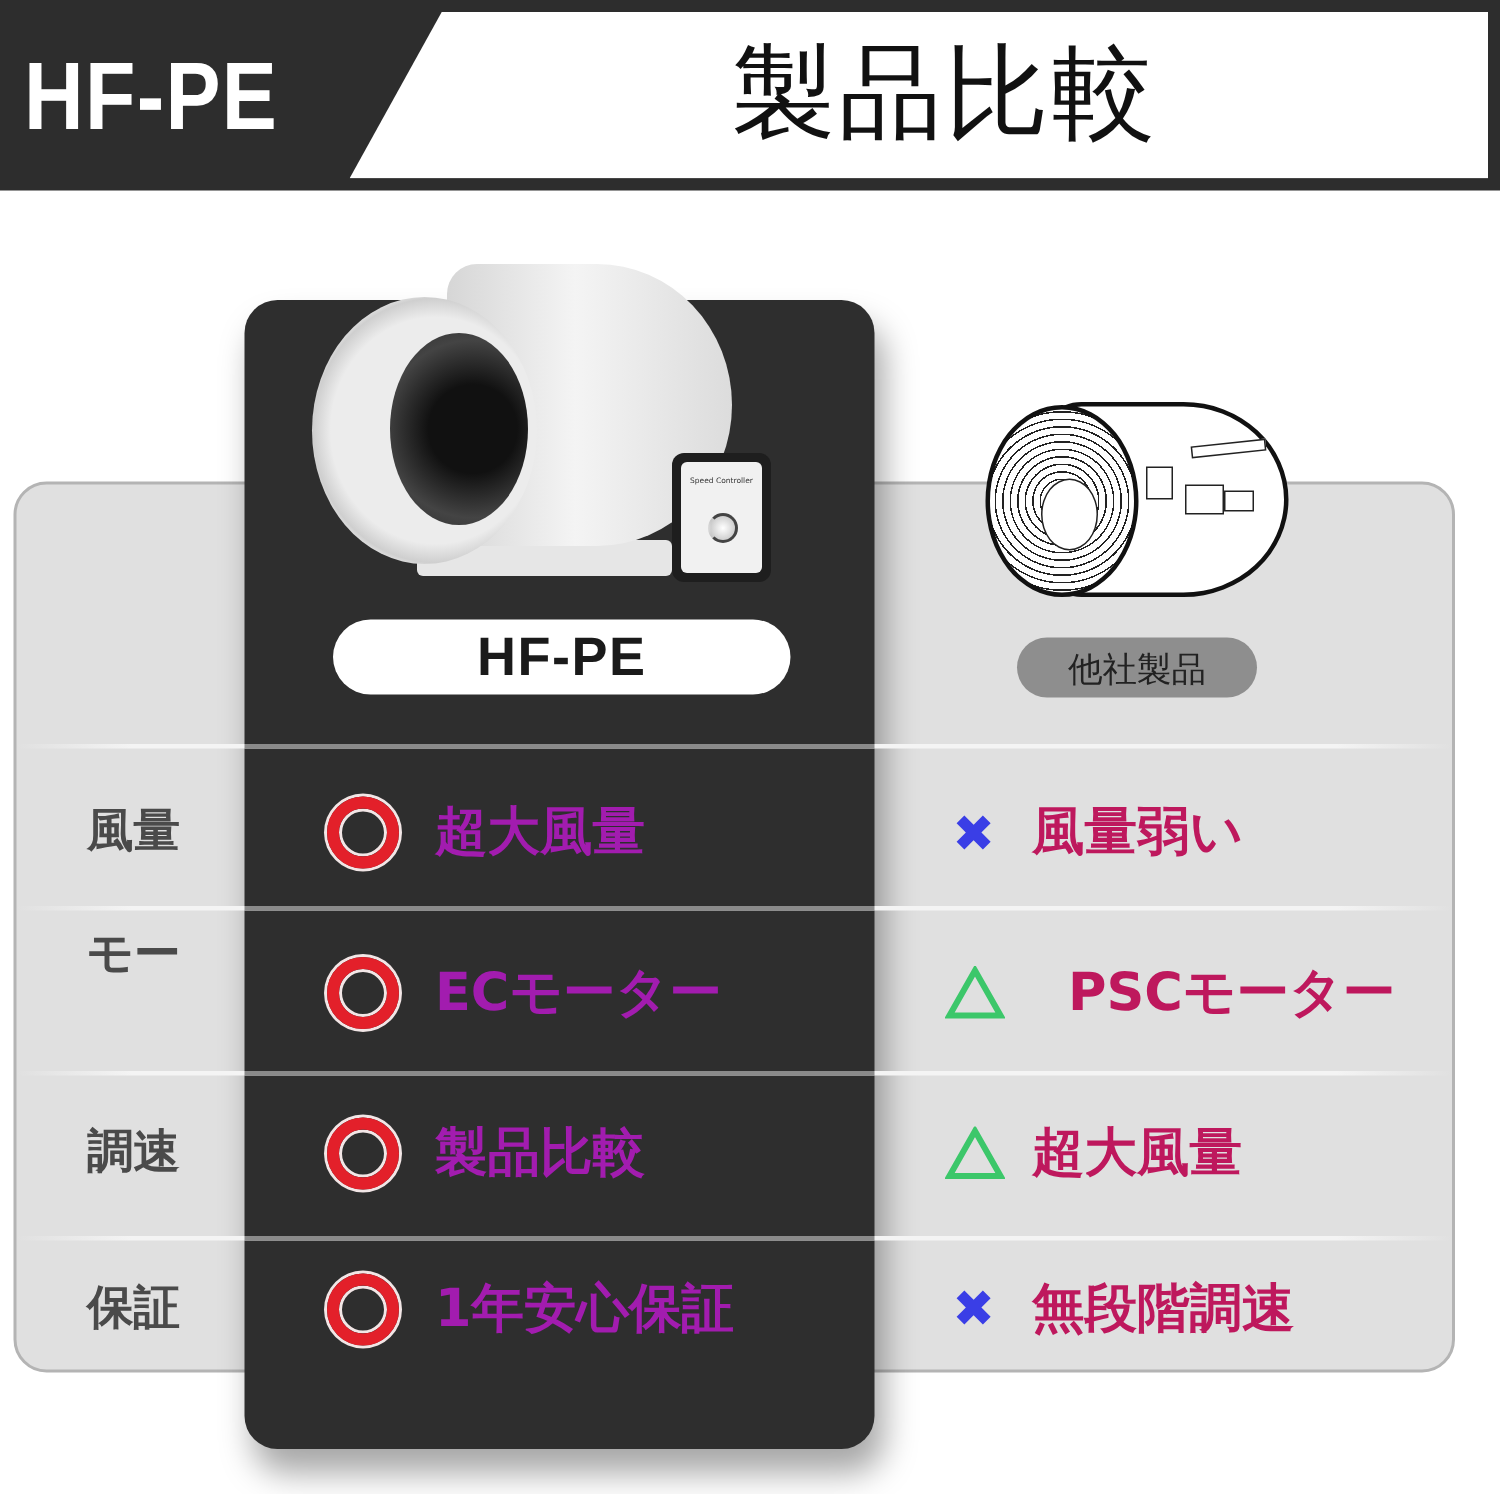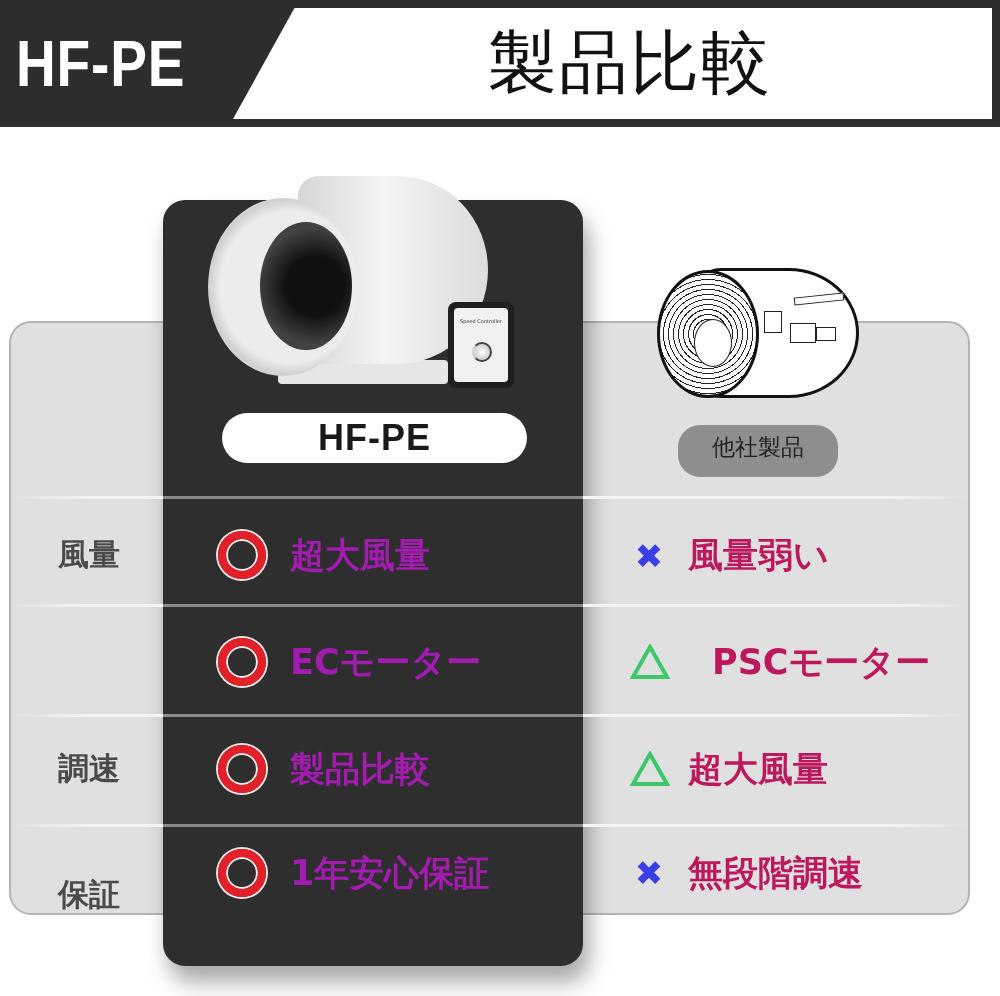--- a/index.html
+++ b/index.html
@@ -46,21 +46,21 @@
   
   .comp { position: absolute; left: 655px; top: 262px; width: 206px; height: 140px; }
   .comp-body { position: absolute; left: 36px; top: 6px; width: 168px; height: 130px; background: #fff; border: 3px solid #111;
     border-radius: 30px 70px 70px 30px / 30px 65px 65px 30px; }
   .comp-grill { position: absolute; left: 2px; top: 8px; width: 102px; height: 128px; border-radius: 50%; background: #fff;
     border: 3px solid #111;
     background-image: repeating-radial-gradient(circle, #fff 0 4px, #222 4px 5px); }
   .comp-hub { position: absolute; left: 34px; top: 46px; width: 38px; height: 48px; border-radius: 50%; background: #fff; border: 1px solid #222; }
   .comp-box { position: absolute; border: 1px solid #222; background: #fff; }
 
-  .comp-pill { position: absolute; left: 678px; top: 425px; width: 160px; height: 52px; background: #8e8e8e; border-radius: 22px;
+  .comp-pill { position: absolute; left: 678px; top: 425px; width: 160px; height: 40px; background: #8e8e8e; border-radius: 22px;
     color: #222; font-size: 23px; line-height: 44px; text-align: center; }
 
   
   .divider { position: absolute; height: 3px; }
   .divider.on-gray { left: 11px; width: 957px; background: linear-gradient(90deg, rgba(255,255,255,0) 0, #f4f4f4 8%, #f4f4f4 92%, rgba(255,255,255,0)); }
   .divider.on-card { left: 163px; width: 420px; background: #8a8a8a; }
 
   
   .row-label { position: absolute; left: 24px; width: 130px; color: #4a4a4a; font-weight: 700; font-size: 31px; text-align: center; }
   .row-label.two-line { line-height: 44px; }
@@ -124,33 +124,34 @@
 <div class="divider on-gray" style="top:824px;"></div>
 <div class="divider on-card" style="top:824px;"></div>
 
 <div class="row-label" style="top:532px;line-height:44px;">風量</div>
 <div class="mark-circle" style="top:531px;"></div>
 <div class="good-text" style="top:531px;">超大風量</div>
 <div class="mark-x" style="top:539px;">✖</div>
 <div class="bad-text" style="top:531px;">風量弱い</div>
 
 <div class="row-label two-line" style="top:614px;">
+  <div>モー</div>
 </div>
 <div class="mark-circle" style="top:638px;"></div>
 <div class="good-text" style="top:638px;">ECモーター</div>
 <svg class="mark-tri" style="top:644px;" viewBox="0 0 40 36">
   <polygon points="20,3 37,33 3,33" fill="none" stroke="#3cc76a" stroke-width="4" stroke-linejoin="miter"></polygon>
 </svg>
 <div class="bad-text" style="top:638px;margin-left:24px;">PSCモーター</div>
 
 <div class="row-label" style="top:746px;line-height:44px;">調速</div>
 <div class="mark-circle" style="top:745px;"></div>
 <div class="good-text" style="top:745px;">製品比較</div>
 <svg class="mark-tri" style="top:751px;" viewBox="0 0 40 36">
   <polygon points="20,3 37,33 3,33" fill="none" stroke="#3cc76a" stroke-width="4" stroke-linejoin="miter"></polygon>
 </svg>
 <div class="bad-text" style="top:745px;">超大風量</div>
 
-<div class="row-label" style="top:850px;line-height:44px;margin-top:22px;">保証</div>
+<div class="row-label" style="top:850px;line-height:44px;">保証</div>
 <div class="mark-circle" style="top:849px;"></div>
 <div class="good-text" style="top:849px;">1年安心保証</div>
 <div class="mark-x" style="top:856px;">✖</div>
 <div class="bad-text" style="top:849px;">無段階調速</div>
 
 </body></html>

